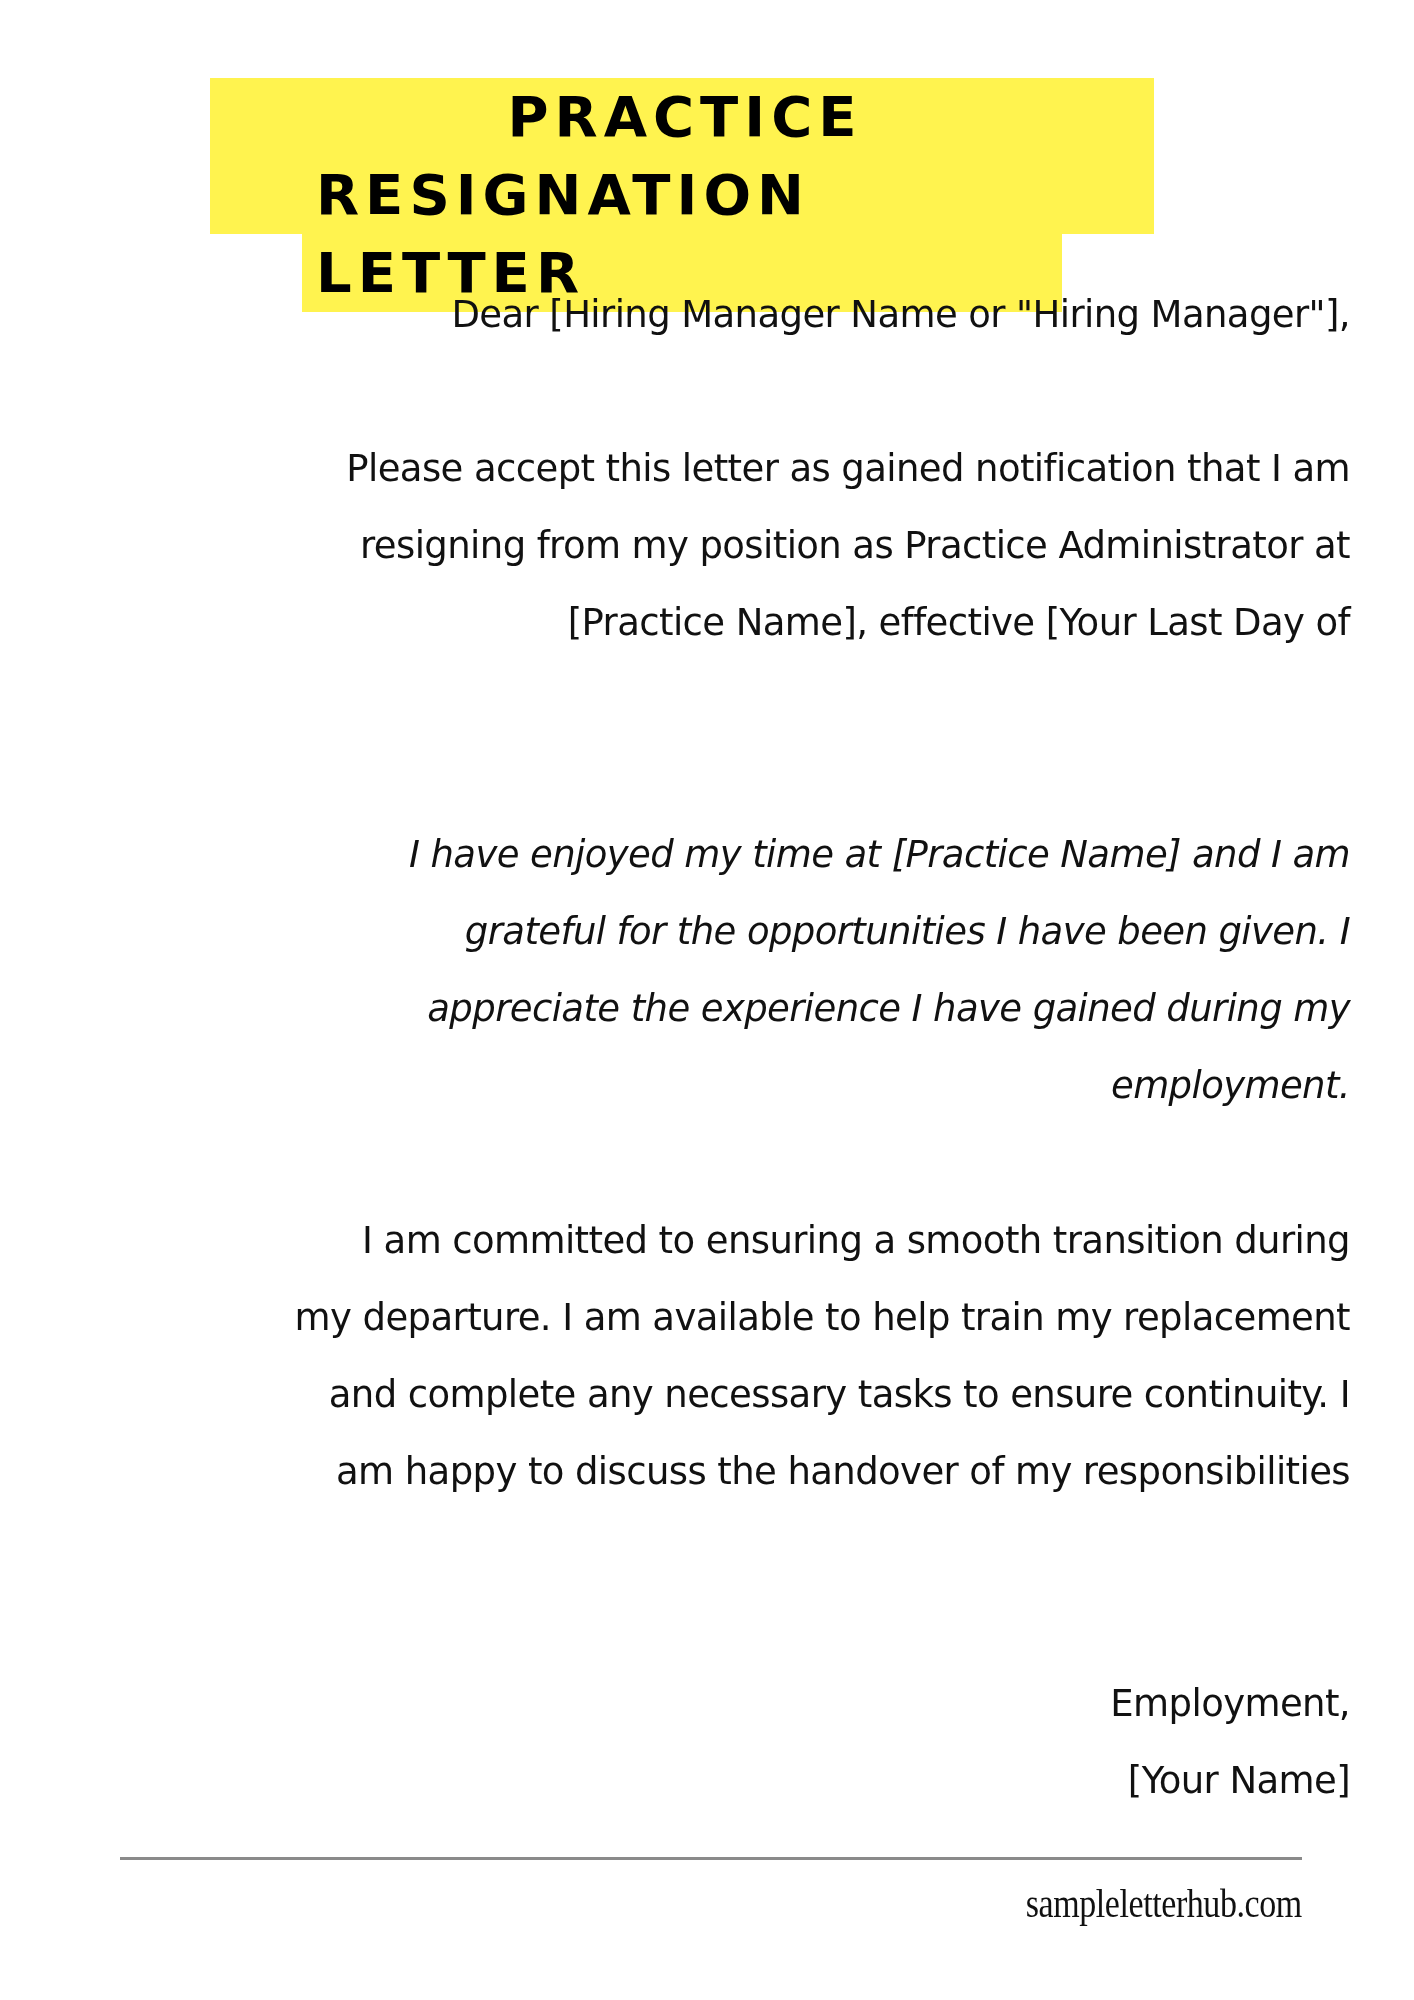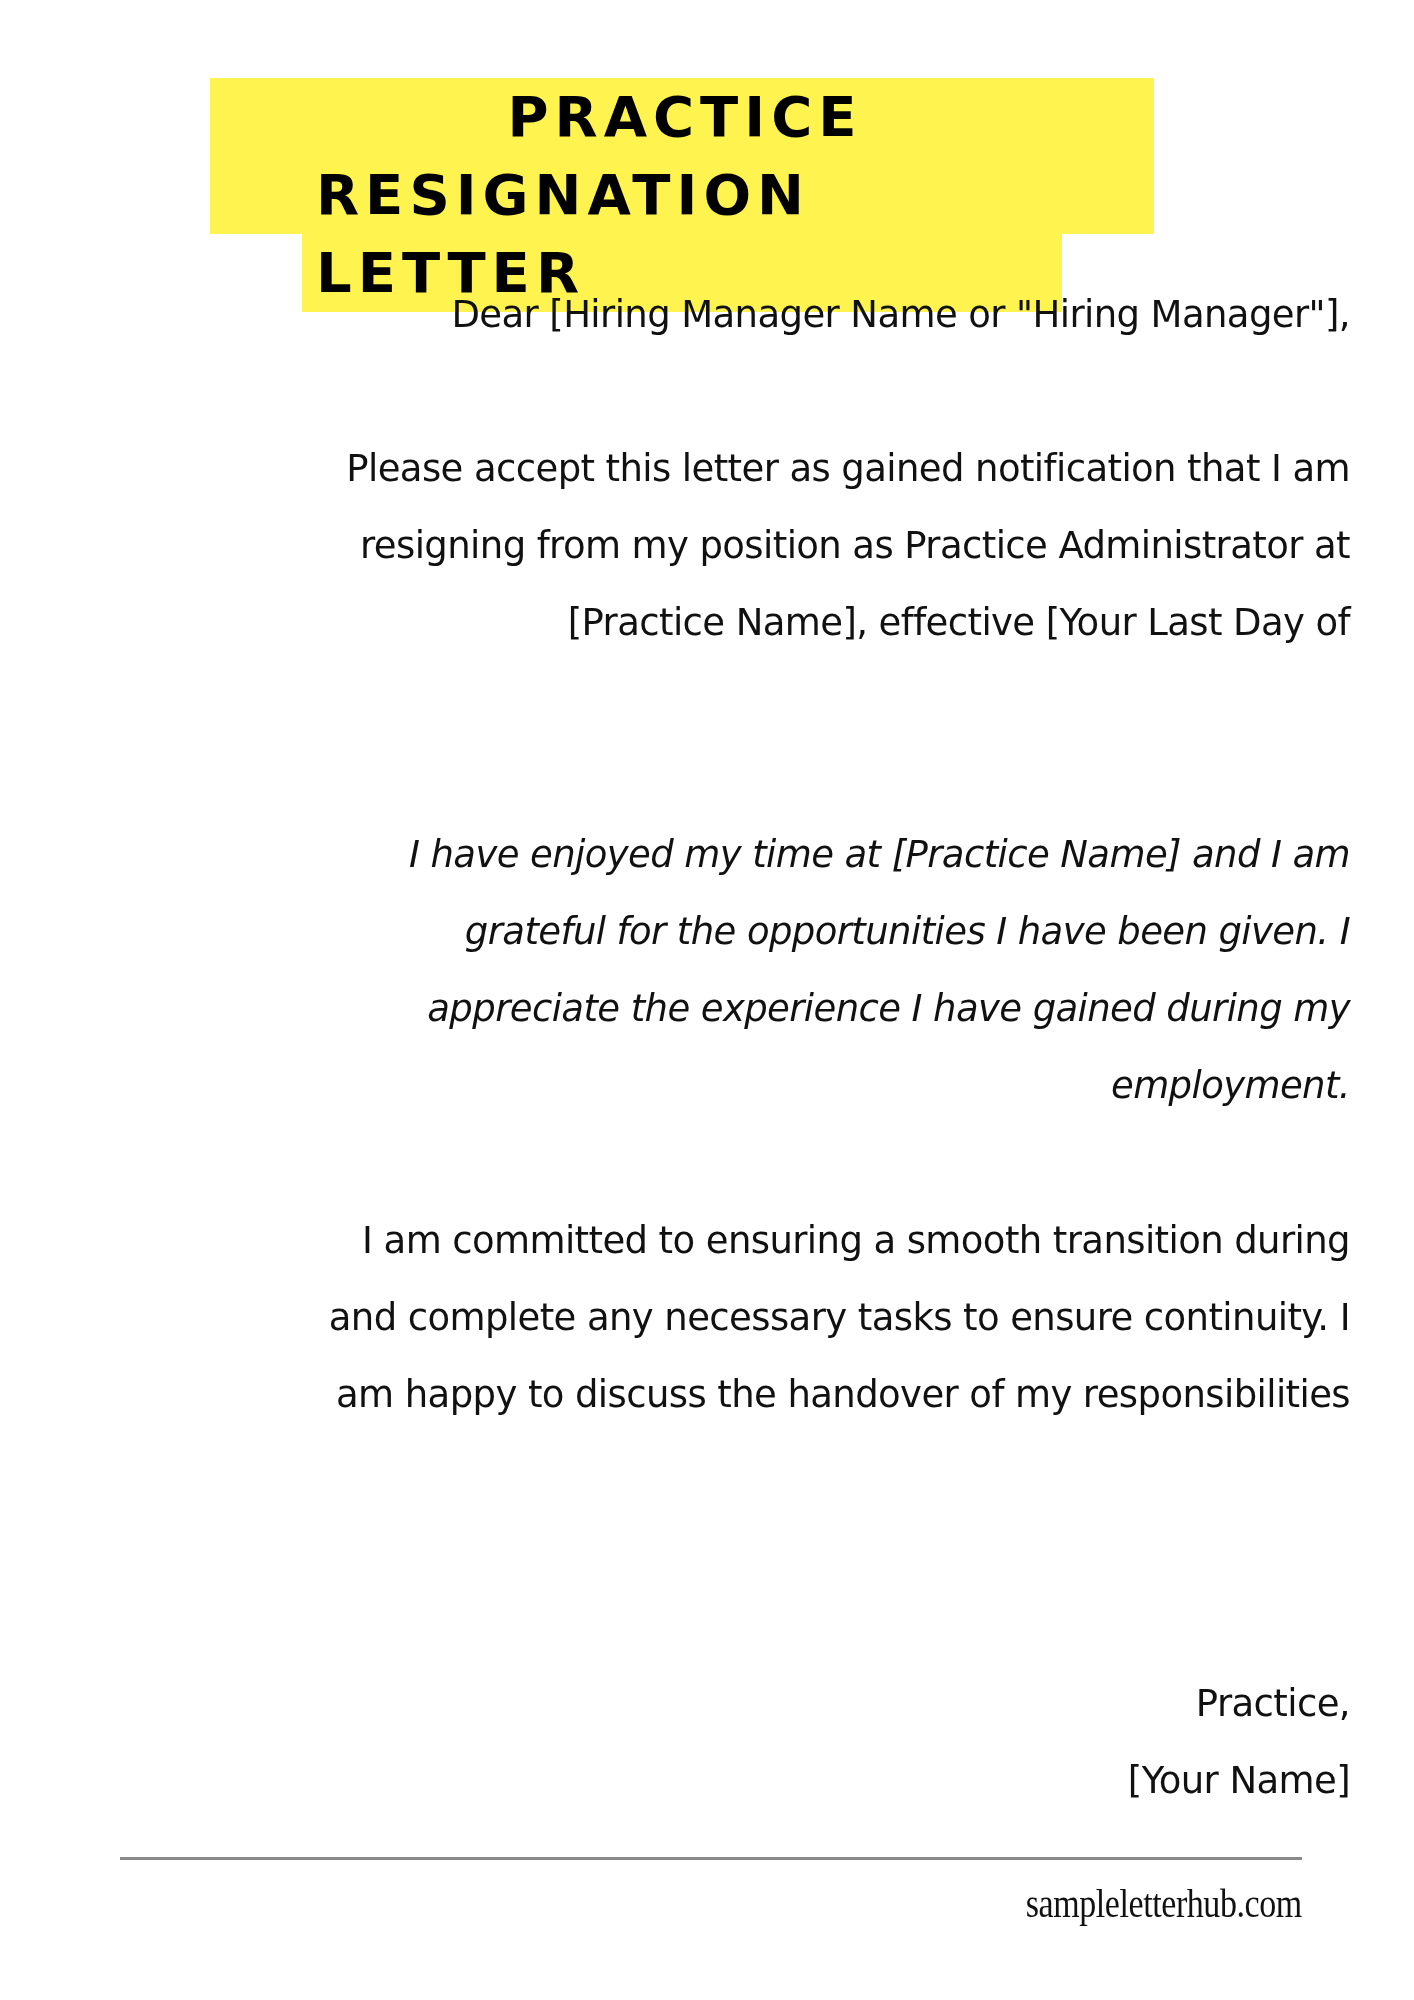--- a/index.html
+++ b/index.html
@@ -40,21 +40,22 @@
 
 <div class="body-text" style="top:816px;font-style:italic;">
   <div class="para">I have enjoyed my time at [Practice Name] and I am</div>
   <div class="para">grateful for the opportunities I have been given. I</div>
   <div class="para">appreciate the experience I have gained during my</div>
   <div class="para">employment.</div>
 </div>
 
 <div class="body-text" style="top:1202px;">
   <div class="para">I am committed to ensuring a smooth transition during</div>
+  <div class="para">my departure. I am available to help train my replacement</div>
   <div class="para">and complete any necessary tasks to ensure continuity. I</div>
   <div class="para">am happy to discuss the handover of my responsibilities</div>
 </div>
 
-<div class="body-text" style="top:1665px;">Practice,</div>
+<div class="body-text" style="top:1665px;">Employment,</div>
 <div class="body-text" style="top:1742px;">[Your Name]</div>
 
 <div class="divider"></div>
 <div class="footer">sampleletterhub.com</div>
 
 </body></html>

